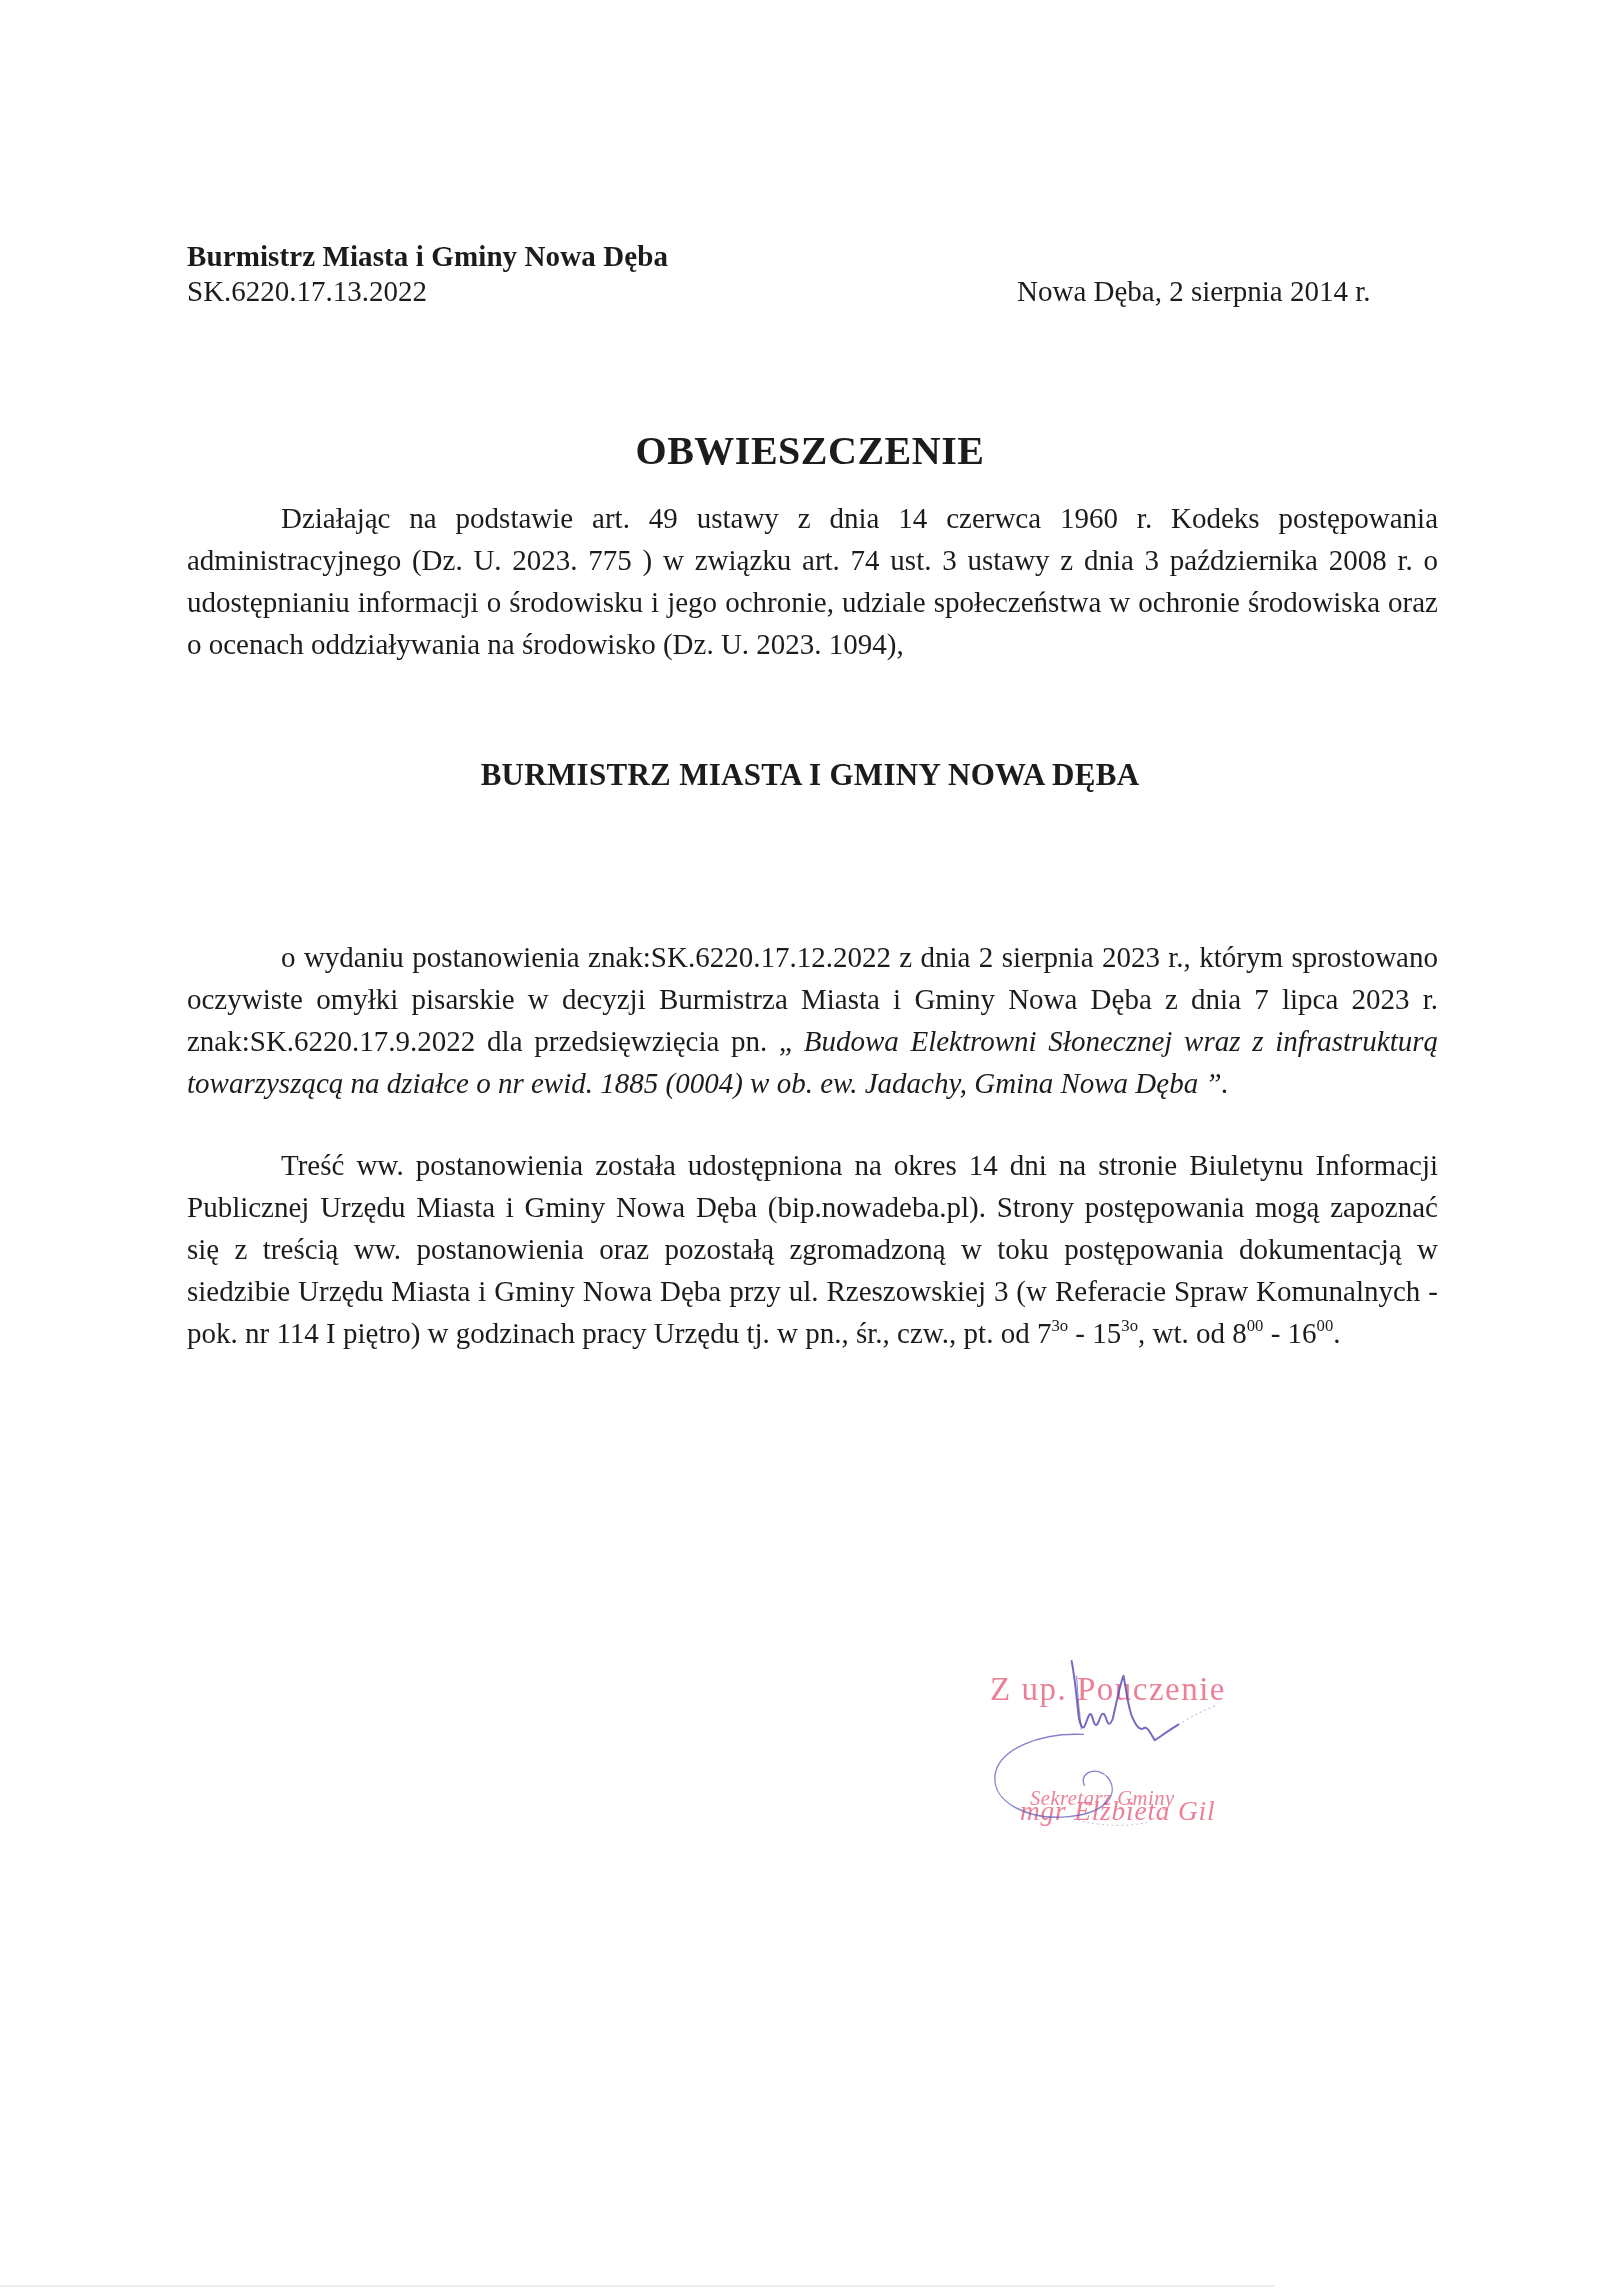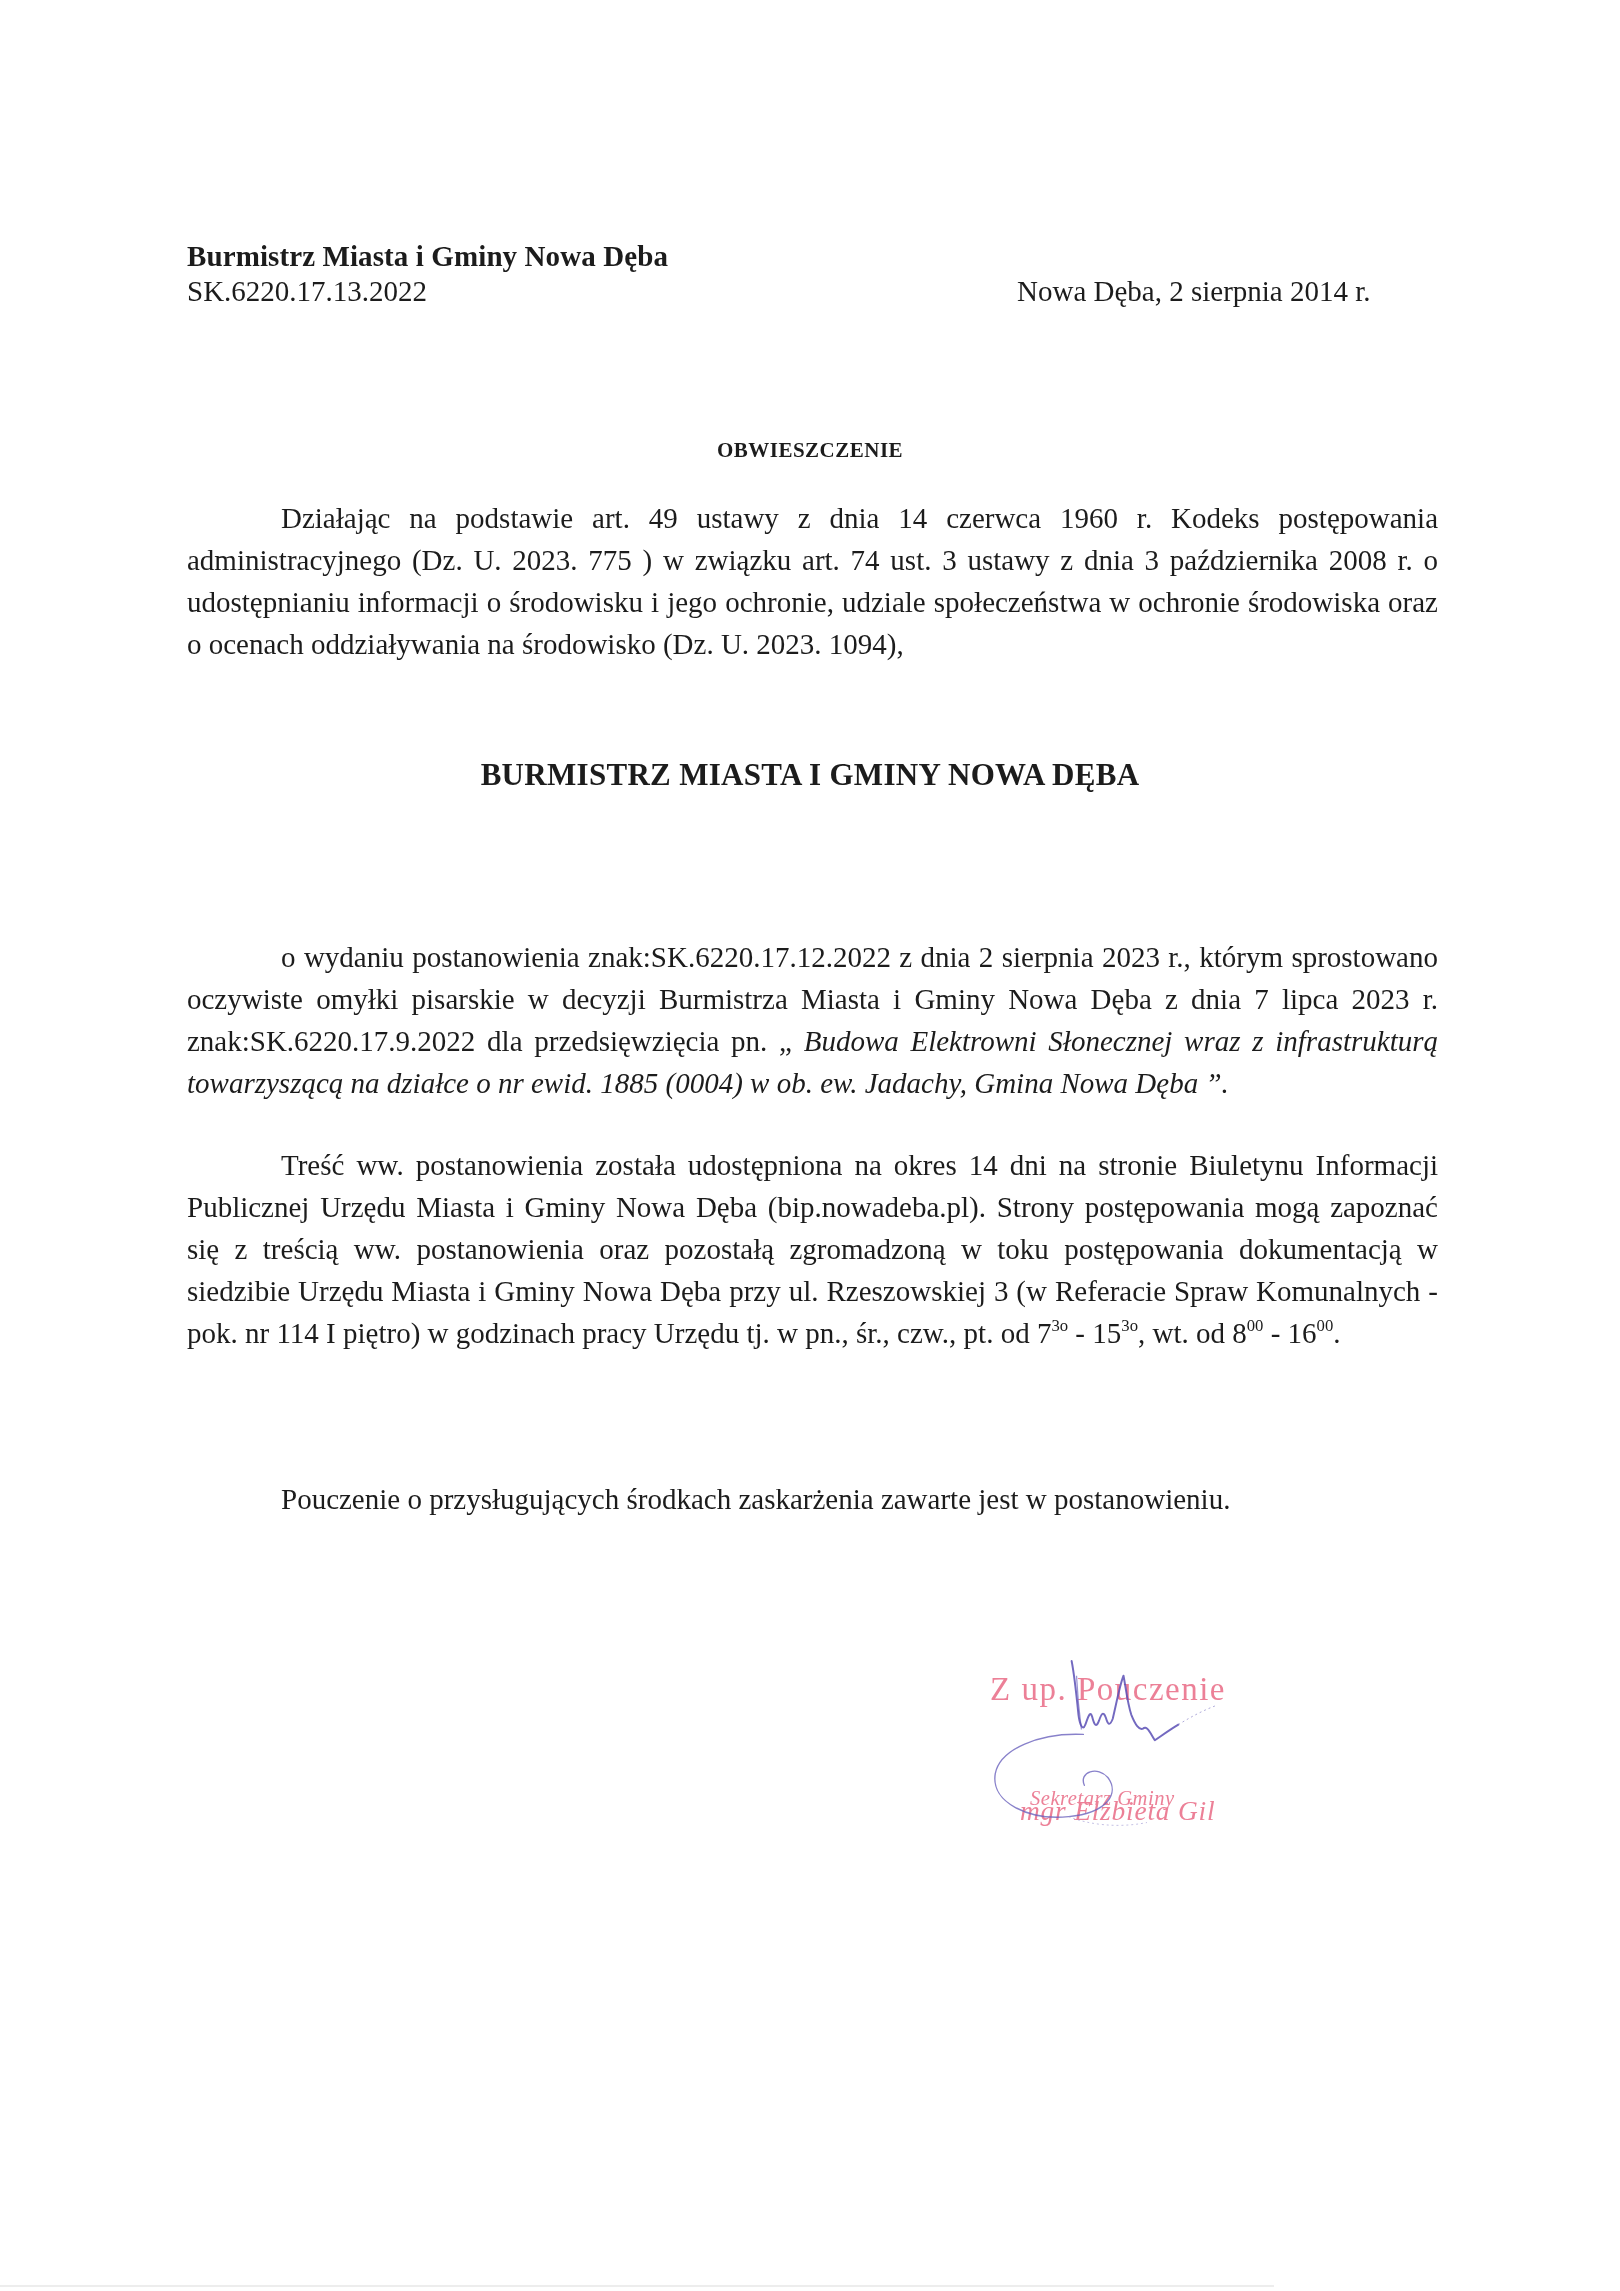--- a/index.html
+++ b/index.html
@@ -35,21 +35,21 @@
       line-height: 35px;
     }
     .header-date {
       left: 1017px; top: 274px;
       font-size: 29px;
       line-height: 35px;
     }
     .title {
       left: 0; width: 1620px; top: 431px;
       text-align: center;
-      font-size: 21px; font-weight: bold;
+      font-size: 40px; font-weight: bold;
       line-height: 39px;
       letter-spacing: 0.5px;
     }
     .para {
       left: 187px;
       width: 1251px;
       font-size: 29px;
       line-height: 42px;
       text-align: justify;
       text-indent: 0;
@@ -131,21 +131,20 @@
 
   <div class="abs announce">
     <div>BURMISTRZ MIASTA I GMINY NOWA DĘBA</div>
   </div>
 
   <div class="abs para indent p2"><span>o wydaniu postanowienia znak:SK.6220.17.12.2022 z dnia 2 sierpnia 2023 r., którym sprostowano oczywiste omyłki pisarskie w decyzji Burmistrza Miasta i Gminy Nowa Dęba z dnia 7 lipca 2023 r. znak:SK.6220.17.9.2022 dla przedsięwzięcia pn. „</span><span class="it"> Budowa Elektrowni Słonecznej wraz z infrastrukturą towarzyszącą na działce o nr ewid. 1885 (0004) w ob. ew. Jadachy, Gmina Nowa Dęba ”.</span></div>
 
   <div class="abs para indent p3"><span>Treść ww. postanowienia została udostępniona na okres 14 dni na stronie Biuletynu Informacji Publicznej Urzędu Miasta i Gminy Nowa Dęba (bip.nowadeba.pl). Strony postępowania mogą zapoznać się z treścią ww. postanowienia oraz pozostałą zgromadzoną w toku postępowania dokumentacją w siedzibie Urzędu Miasta i Gminy Nowa Dęba przy ul. Rzeszowskiej 3 (w Referacie Spraw Komunalnych - pok. nr 114 I piętro) w godzinach pracy Urzędu tj. w pn., śr., czw., pt. od </span><span><span>7</span><sup>3o</sup><span> - </span><span>15</span><sup>3o</sup><span>, wt. od </span><span>8</span><sup>00</sup><span> - </span><span>16</span><sup>00</sup><span>.</span></span></div>
 
 
-  <div class="abs para indent p5">Pouczenie o przysługujących środkach zaskarżenia zawarte jest w postanowieniu.</div>
 
   <div class="abs stamp">
     <div class="stamp-line1">Z up. Pouczenie</div>
     <div class="stamp-line2">mgr Elżbieta Gil</div>
     <div class="stamp-line3">Sekretarz Gminy</div>
     <svg class="signature" viewBox="0 0 380 200" width="372" height="196">
       <path d="M113 5 C 116 20, 118 40, 120 60 C 121 68, 124 78, 127 70 C 130 62, 132 55, 134 62 C 136 70, 138 74, 141 66 C 143 60, 145 55, 148 63 C 150 70, 152 72, 155 64 C 158 52, 162 30, 166 20 C 168 30, 170 48, 174 60 C 178 70, 182 76, 186 74 C 190 70, 194 80, 198 86 C 204 82, 212 76, 222 70" fill="none" stroke="#5a4fb5" stroke-width="2" stroke-linecap="round" stroke-linejoin="round" opacity="0.85"></path>
       <path d="M118 20 C 119 40, 121 60, 123 75" fill="none" stroke="#5a4fb5" stroke-width="1.3" opacity="0.6"></path>
       <path d="M222 70 C 235 62, 248 55, 262 50" fill="none" stroke="#8a84c8" stroke-width="1" stroke-dasharray="2 3" opacity="0.7"></path>
       <path d="M125 80 C 80 78, 40 95, 35 120 C 30 150, 70 168, 110 164 C 150 160, 162 140, 150 124 C 140 112, 120 118, 126 132" fill="none" stroke="#6a62bd" stroke-width="1.4" stroke-linecap="round" opacity="0.8"></path>

